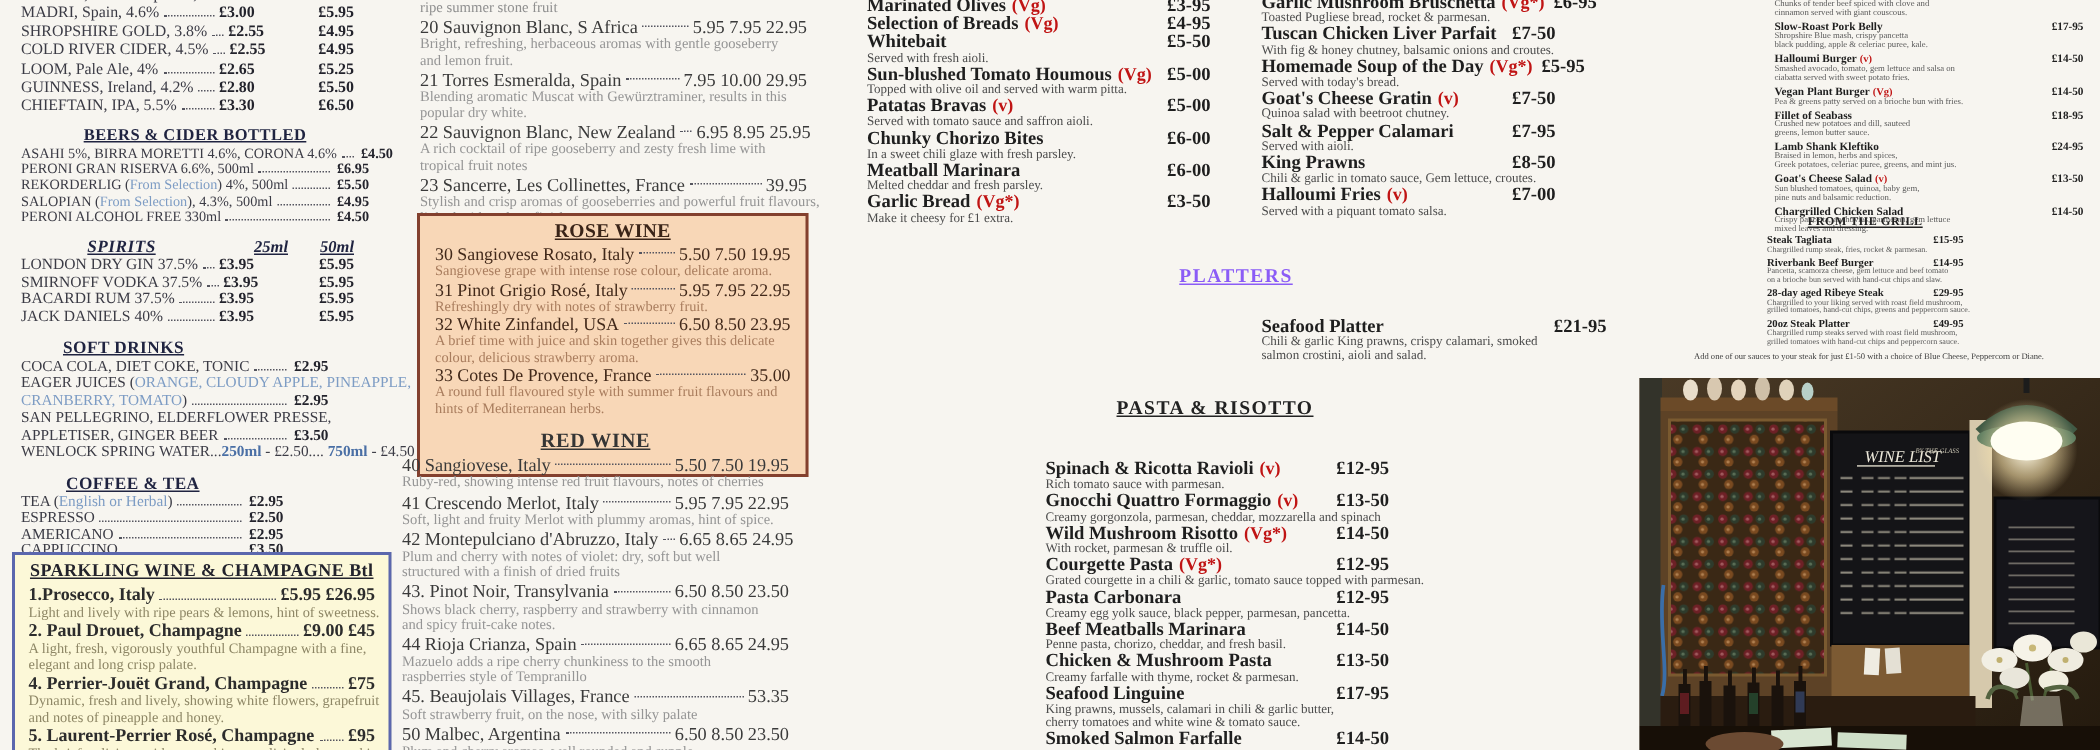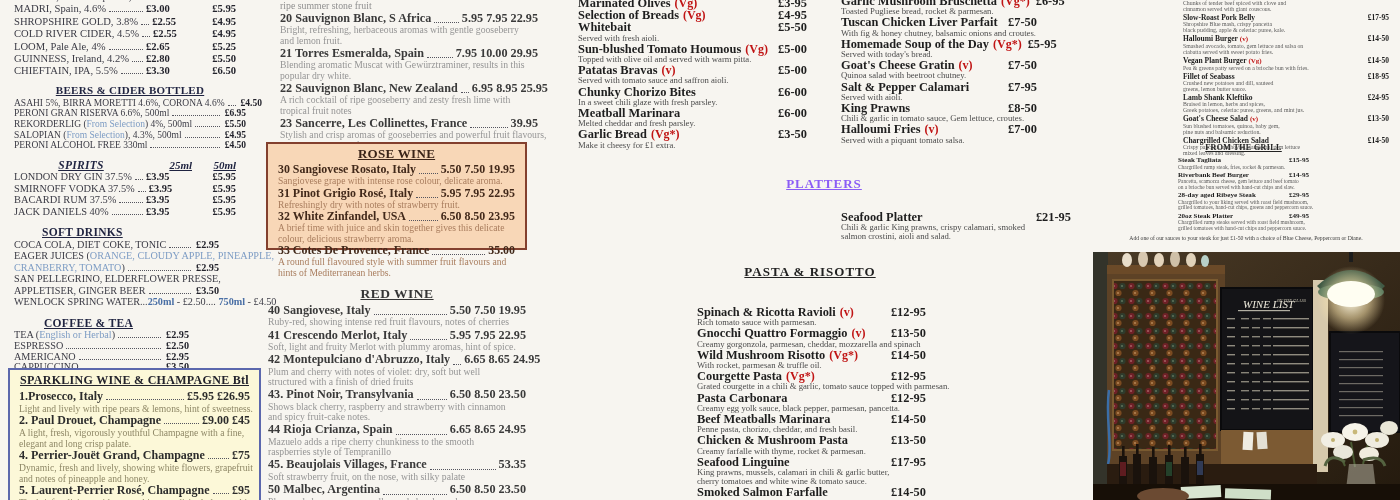--- a/index.html
+++ b/index.html
@@ -34,29 +34,29 @@
   #coffee{margin-top:10px;width:175px;}
   #coffee .hd{display:block;margin-left:30px;font-size:11.5px;margin-bottom:1px;}
   #coffee .srow{font-size:10.2px;line-height:10.6px;}
   
   #sparkle{left:8px;top:368px;width:253px;height:170px;background:#fcf8d8;border:2px solid #5b67ad;
            box-sizing:border-box;padding:3px 9px 0 9px;}
   #sparkle .hd{display:block;text-align:center;font-size:12px;color:#23232c;margin-bottom:2px;}
   #sparkle .wline{display:flex;align-items:baseline;font-weight:bold;font-size:12px;line-height:13.5px;color:#2c2c2c;}
   #sparkle .wdesc{font-size:9.6px;line-height:10.8px;color:#8e8766;white-space:pre;}
   
-  .wline{display:flex;align-items:flex-end;font-weight:bold;}
+  .wline{display:flex;align-items:center;font-weight:normal;}
   .wname{white-space:nowrap;}
   .wpr{white-space:nowrap;}
   .wdesc{color:#959595;white-space:pre;}
   #whitecol{left:280px;top:0;width:258px;}
   #whitecol .partial{font-size:9.8px;line-height:11px;color:#8f8f8f;}
   #whitecol .wline,#redcol .wline{font-size:12.2px;line-height:13.4px;color:#3a3a3a;margin-top:1px;}
   #whitecol .wdesc,#redcol .wdesc{font-size:9.7px;line-height:10.3px;}
-  #rosebox{left:266px;top:142px;width:261px;height:108px;background:#f8d7b7;border:2px solid #83402e;
+  #rosebox{left:278px;top:142px;width:261px;height:176px;background:#f8d7b7;border:2px solid #83402e;
            box-sizing:border-box;padding:2px 10px 0 10px;}
   #rosebox .hd{display:block;text-align:center;font-size:13px;color:#3a2418;margin-bottom:1px;}
   #rosebox .wline{font-size:11.9px;line-height:13px;color:#42291a;}
   #rosebox .wdesc{font-size:9.6px;line-height:10.5px;color:#a97d5e;}
   #redcol{left:268px;top:286px;width:258px;}
   .winehd{display:block;text-align:center;font-size:13.5px;font-weight:bold;text-decoration:underline;color:#353535;margin-bottom:2px;letter-spacing:.5px;}
   
   .fitem .fline{display:flex;align-items:baseline;line-height:12.2px;}
   .fname{font-weight:bold;font-size:12.4px;color:#1e1e1e;white-space:nowrap;}
   .ftag{font-weight:bold;font-size:12px;color:#c01414;margin-left:4px;white-space:nowrap;}

